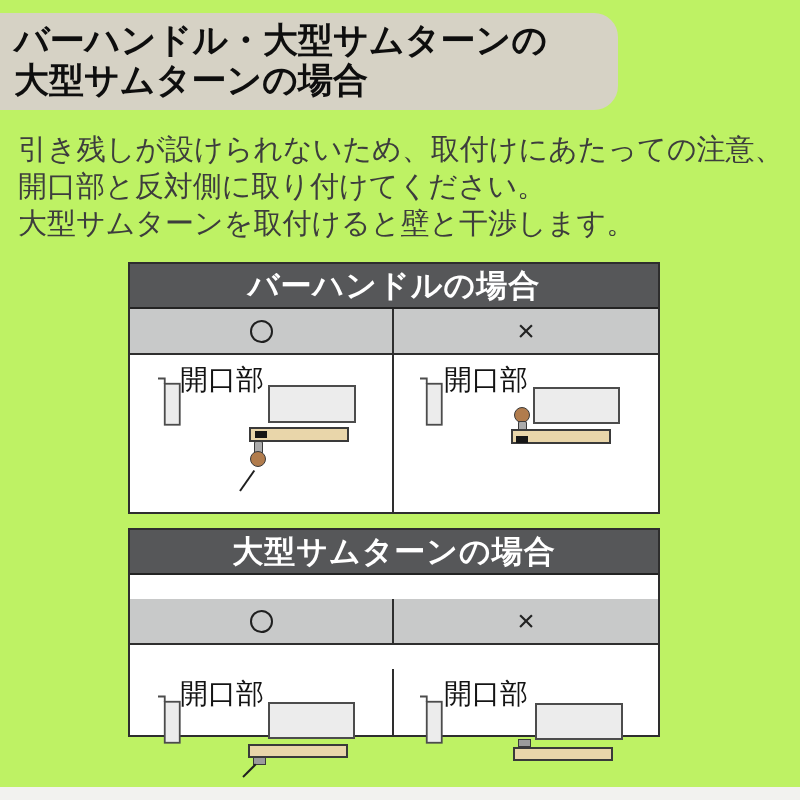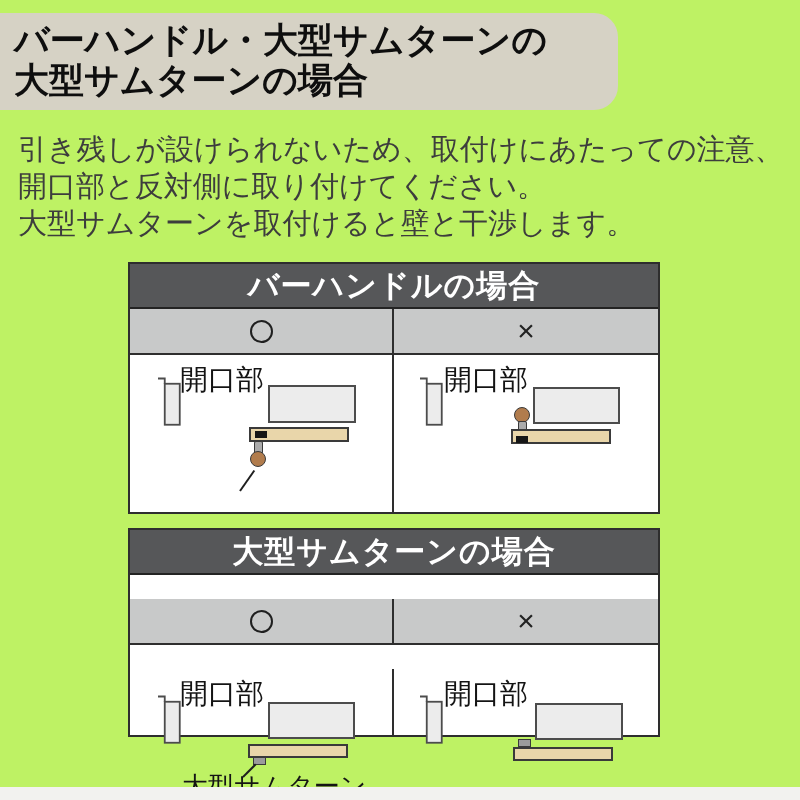--- a/index.html
+++ b/index.html
@@ -161,21 +161,20 @@
       <div class="dia-cell left">
         <div class="opening-label" style="left:50px; top:6px;">開口部</div>
         <svg class="jamb" style="left:28px; top:24px;" width="26" height="54" viewBox="0 0 26 54">
           <rect x="6.75" y="8.75" width="15" height="41" fill="#ececec" stroke="#4c4c4c" stroke-width="1.8"></rect>
           <path d="M6.75 9 V3.5 H0" fill="none" stroke="#4c4c4c" stroke-width="1.8"></path>
         </svg>
         <div class="panel" style="left:138px; top:33px; width:87px; height:37px;"></div>
         <div class="stile" style="left:118px; top:75px; width:100px; height:14px;"></div>
         <div class="knob" style="left:123px; top:88px; width:13px; height:8px;"></div>
         <div class="pointer" style="left:113px; top:107px; width:18px; transform:rotate(-45deg);"></div>
-        <div class="part-label small" style="left:52px; top:104px;">大型サムターン</div>
         <div class="part-label small" style="left:34px; top:130px;">操作部</div>
       </div>
 
       <div class="dia-cell">
         <div class="opening-label" style="left:50px; top:6px;">開口部</div>
         <svg class="jamb" style="left:26px; top:24px;" width="26" height="54" viewBox="0 0 26 54">
           <rect x="6.75" y="8.75" width="15" height="41" fill="#ececec" stroke="#4c4c4c" stroke-width="1.8"></rect>
           <path d="M6.75 9 V3.5 H0" fill="none" stroke="#4c4c4c" stroke-width="1.8"></path>
         </svg>
         <div class="panel" style="left:141px; top:34px; width:88px; height:37px;"></div>

